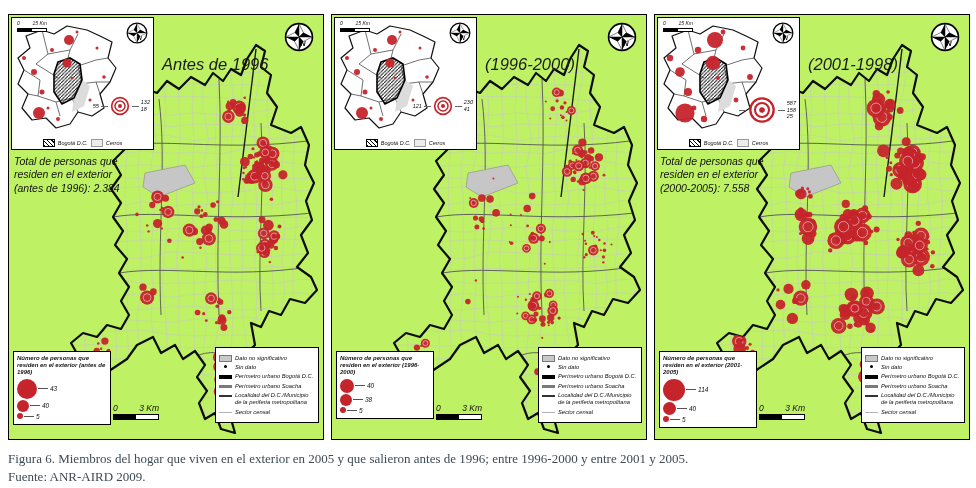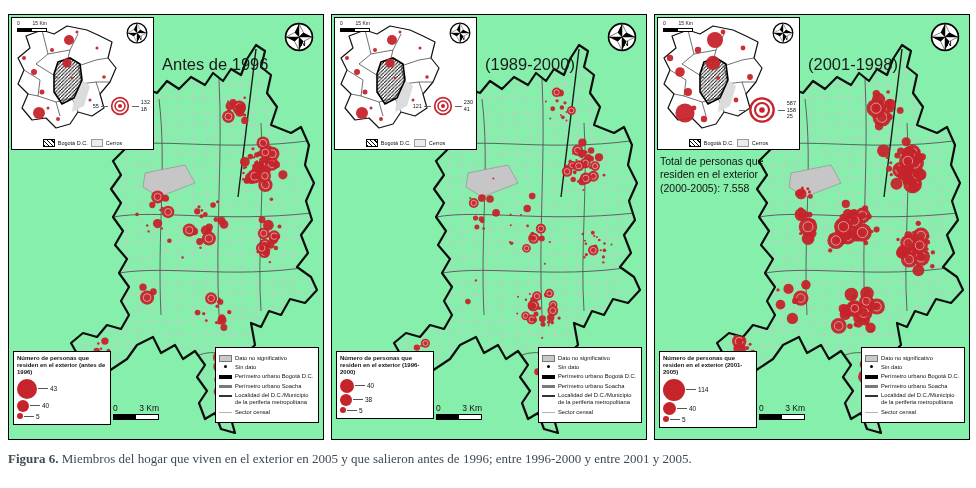--- a/index.html
+++ b/index.html
@@ -1,19 +1,19 @@
 <!DOCTYPE html>
 <html><head>
 <meta charset="utf-8">
 <style>
   html,body{margin:0;padding:0;background:#fff;width:976px;height:488px;overflow:hidden;
     font-family:"Liberation Sans",sans-serif;color:#111;}
   .figure{position:relative;width:976px;height:488px;}
   .panels{position:absolute;left:8px;top:14px;display:flex;gap:7px;}
-  .panel{position:relative;width:314px;height:424px;border:1px solid #000;background:#86efac;flex:none;}
+  .panel{position:relative;width:314px;height:424px;border:1px solid #000;background:#bef264;flex:none;font-style:italic;}
   .citymap{position:absolute;left:0;top:0;width:100%;height:100%;z-index:1;}
   .ptitle{position:absolute;left:153px;top:40px;margin:0;font-size:16.5px;font-weight:400;z-index:2;white-space:nowrap;color:#1a1a1a;}
   .compass{position:absolute;display:block;z-index:4;}
   .compass.lg{right:9px;top:7px;width:30px;height:30px;}
   .compass.sm{right:5px;top:4px;width:22px;height:22px;}
   .total{position:absolute;left:5px;top:140px;width:124px;margin:0;font-size:10.5px;line-height:1.28;z-index:2;}
   
   .inset{position:absolute;left:2px;top:2px;width:141px;height:131px;border:1px solid #000;background:#fff;z-index:3;}
   .insetmap{position:absolute;left:0;top:2px;width:141px;height:112px;}
   .inset-scale{position:absolute;left:5px;top:3px;z-index:2;font-size:5px;line-height:1.1;}
@@ -49,21 +49,21 @@
   .mk-swatch.dot::after{content:"";position:absolute;left:5px;top:1px;width:3px;height:3px;border-radius:50%;background:#000;}
   .mk-swatch.thick{height:3.5px;background:#000;margin-top:2px;}
   .mk-swatch.soacha{height:3px;background:#7a7a7a;margin-top:2px;}
   .mk-swatch.localidad{height:2px;background:#333;margin-top:3px;}
   .mk-swatch.thin{height:1px;background:#b3b3b3;margin-top:3px;}
   .mainscale{position:absolute;left:104px;top:388px;z-index:2;font-size:8.5px;}
   .mainscale .ms-labels{width:46px;}
   
   .caption{position:absolute;left:8px;top:450px;margin:0;font-family:"Liberation Serif",serif;
     font-size:13px;line-height:1.35;color:#3e4a54;}
-  .caption b{font-weight:700;}
+  .caption b{font-weight:400;}
 </style>
 </head>
 <body>
 
 <div class="figure">
   <div class="panels" id="panels">
   <section class="panel">
     <svg class="citymap" viewBox="0 0 314 424">
           <defs>
             <clipPath id="cclip0">
@@ -337,20 +337,21 @@
             <g transform="rotate(180 15 15)">
               <path d="M15,1.8 L15,15 L10.6,10.6 Z" fill="#000"></path>
               <path d="M15,1.8 L15,15 L19.4,10.6 Z" fill="#fff" stroke="#000" stroke-width="0.5"></path>
             </g>
             <g transform="rotate(270 15 15)">
               <path d="M15,1.8 L15,15 L10.6,10.6 Z" fill="#000"></path>
               <path d="M15,1.8 L15,15 L19.4,10.6 Z" fill="#fff" stroke="#000" stroke-width="0.5"></path>
             </g>
             <text x="16.5" y="24" font-size="7" font-weight="bold" font-family="Liberation Sans, sans-serif">N</text>
           </svg></span>
+    <p class="total">Total de personas que residen en el exterior (antes de 1996): 2.384</p>
 
     <div class="inset">
       <svg class="insetmap" viewBox="0 0 141 112">
             <defs>
               <pattern id="hatch0" patternUnits="userSpaceOnUse" width="3.5" height="3.5">
                 <path d="M0,3.5 L3.5,0" stroke="#000" stroke-width="0.9"></path>
               </pattern>
             </defs>
             <path d="M55,6 L75,10 L88,16 L100,22 L96,38 L104,48 L98,62 L88,74 L92,88 L80,96 L66,92 L58,104 L44,108 L34,98 L20,100 L10,88 L16,74 L6,64 L12,50 L6,38 L18,28 L14,16 L30,10 L42,14 Z" fill="#fff" stroke="#111" stroke-width="1.2" stroke-linejoin="round"></path>
             <g stroke="#333" stroke-width="0.7" fill="none">
@@ -729,21 +730,21 @@
             <circle cx="271.3" cy="247.3" r="1.17"></circle>
             <circle cx="218.3" cy="103.4" r="1.01"></circle>
             <circle cx="253.7" cy="151.2" r="1.64"></circle>
             <circle cx="264.9" cy="222.0" r="1.00"></circle>
             <circle cx="89.1" cy="330.8" r="1.10"></circle>
             <circle cx="189.0" cy="199.9" r="1.00"></circle>
             <circle cx="220.7" cy="93.7" r="2.43"></circle>
             <circle cx="216.7" cy="310.3" r="1.01"></circle>
           </g>
         </svg>
-    <h2 class="ptitle">(1989-2000)</h2>
+    <h2 class="ptitle">(1996-2000)</h2>
     <span class="compass lg"><svg viewBox="0 0 30 30" width="100%" height="100%">
             <circle cx="15" cy="15" r="13.4" fill="#fff" stroke="#000" stroke-width="1.7"></circle>
             <g transform="rotate(0 15 15)">
               <path d="M15,1.8 L15,15 L10.6,10.6 Z" fill="#000"></path>
               <path d="M15,1.8 L15,15 L19.4,10.6 Z" fill="#fff" stroke="#000" stroke-width="0.5"></path>
             </g>
             <g transform="rotate(90 15 15)">
               <path d="M15,1.8 L15,15 L10.6,10.6 Z" fill="#000"></path>
               <path d="M15,1.8 L15,15 L19.4,10.6 Z" fill="#fff" stroke="#000" stroke-width="0.5"></path>
             </g>
@@ -1400,14 +1401,14 @@
         <span>3 Km</span>
       </div>
       <div class="bar main">
             <i class="b"></i>
             <i class="w"></i>
           </div>
     </div>
   </section>
 </div>
   <p class="caption"><b>Figura 6.</b><span> Miembros del hogar que viven en el exterior en 2005 y que salieron antes de 1996; entre 1996-2000 y entre 2001 y 2005.</span><br>
-  </p>
+  <span>Fuente: ANR-AIRD 2009.</span></p>
 </div>
 
 </body></html>

